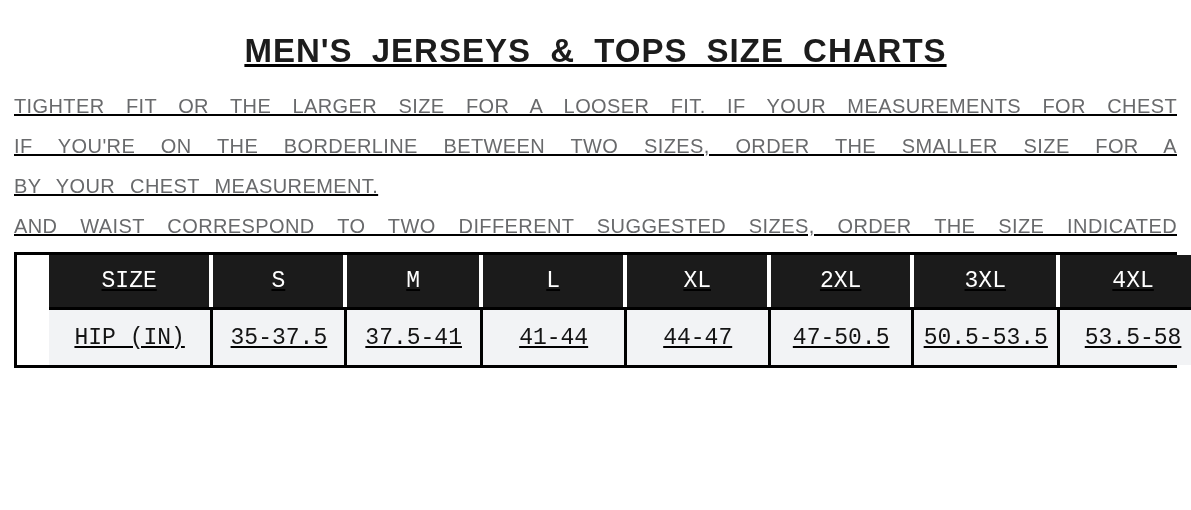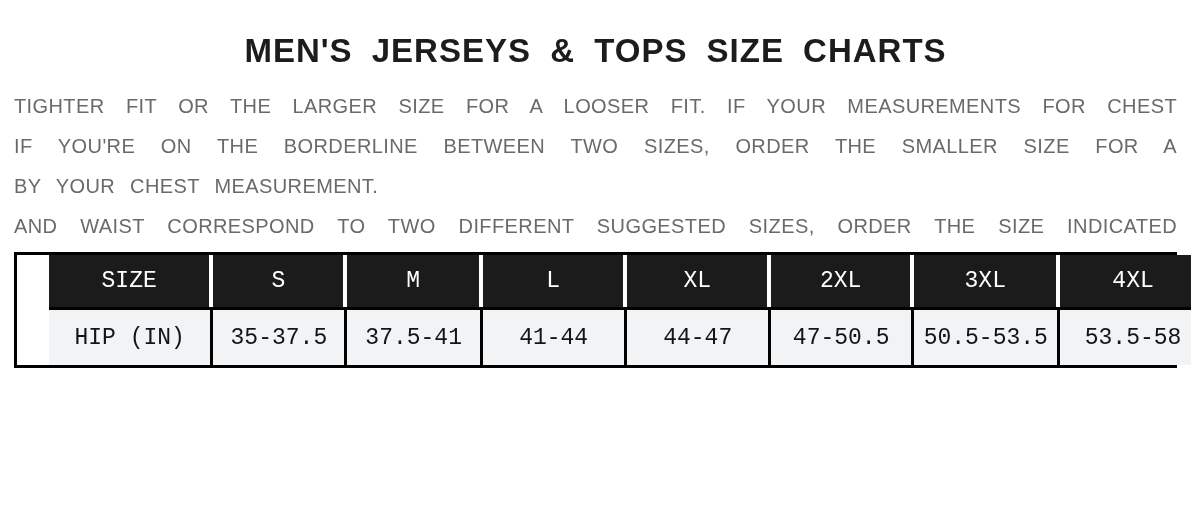--- a/index.html
+++ b/index.html
@@ -8,20 +8,21 @@
     background: #ffffff;
   }
   body {
     width: 1191px;
     height: 510px;
     overflow: hidden;
     font-family: "Liberation Sans", sans-serif;
   }
   .page {
     padding: 0 14px;
+    text-decoration: underline;
   }
   .page-title {
     margin: 32px 0 16px 0;
     text-align: center;
     font-size: 33px;
     font-weight: bold;
     color: #1c1c1c;
     letter-spacing: 1px;
     word-spacing: 9px;
     line-height: 38px;

